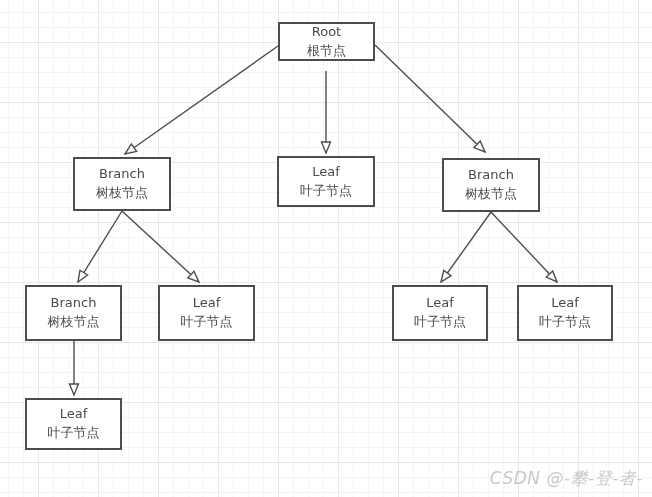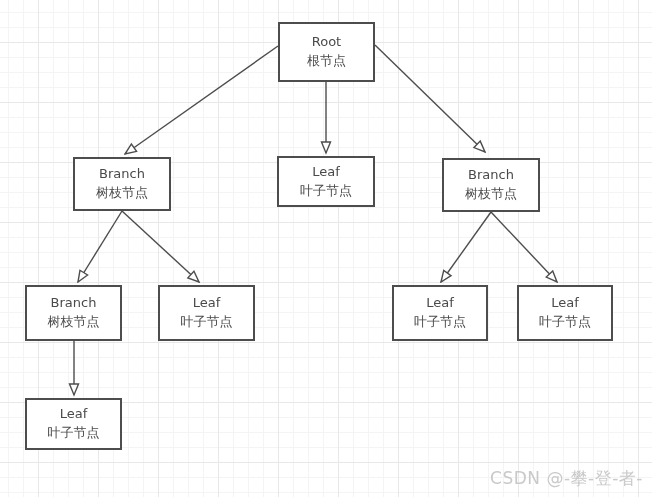--- a/index.html
+++ b/index.html
@@ -47,21 +47,21 @@
         <line x1="326" y1="71" x2="326" y2="153" stroke="#4d4d4d" stroke-width="1.4" marker-end="url(#arrow-open)"></line>
         <line x1="375" y1="45" x2="485" y2="152" stroke="#4d4d4d" stroke-width="1.4" marker-end="url(#arrow-open)"></line>
         <line x1="122" y1="211" x2="78" y2="282" stroke="#4d4d4d" stroke-width="1.4" marker-end="url(#arrow-open)"></line>
         <line x1="122" y1="211" x2="199" y2="282" stroke="#4d4d4d" stroke-width="1.4" marker-end="url(#arrow-open)"></line>
         <line x1="491" y1="212" x2="441" y2="282" stroke="#4d4d4d" stroke-width="1.4" marker-end="url(#arrow-open)"></line>
         <line x1="491" y1="212" x2="557" y2="282" stroke="#4d4d4d" stroke-width="1.4" marker-end="url(#arrow-open)"></line>
         <line x1="74" y1="341" x2="74" y2="395" stroke="#4d4d4d" stroke-width="1.4" marker-end="url(#arrow-open)"></line>
       </g>
   </svg>
 
-  <div class="node" style="left: 278px; top: 22px; width: 97px; height: 60px; border-color: rgb(77, 77, 77); background: rgb(255, 255, 255); color: rgb(74, 74, 74);">
+  <div class="node" style="left: 278px; top: 22px; width: 97px; height: 39px; border-color: rgb(77, 77, 77); background: rgb(255, 255, 255); color: rgb(74, 74, 74);">
       <div>Root</div>
       <div>根节点</div>
     </div>
     <div class="node" style="left: 73px; top: 157px; width: 98px; height: 54px; border-color: rgb(77, 77, 77); background: rgb(255, 255, 255); color: rgb(74, 74, 74);">
       <div>Branch</div>
       <div>树枝节点</div>
     </div>
     <div class="node" style="left: 277px; top: 156px; width: 98px; height: 51px; border-color: rgb(77, 77, 77); background: rgb(255, 255, 255); color: rgb(74, 74, 74);">
       <div>Leaf</div>
       <div>叶子节点</div>
@@ -83,14 +83,14 @@
       <div>叶子节点</div>
     </div>
     <div class="node" style="left: 517px; top: 285px; width: 96px; height: 56px; border-color: rgb(77, 77, 77); background: rgb(255, 255, 255); color: rgb(74, 74, 74);">
       <div>Leaf</div>
       <div>叶子节点</div>
     </div>
     <div class="node" style="left: 25px; top: 398px; width: 97px; height: 52px; border-color: rgb(77, 77, 77); background: rgb(255, 255, 255); color: rgb(74, 74, 74);">
       <div>Leaf</div>
       <div>叶子节点</div>
     </div>
-    <div class="watermark" style="color: rgb(201, 201, 201);">CSDN @-攀-登-者-</div>
+    <div class="watermark" style="color: rgb(201, 201, 201); font-style: italic;">CSDN @-攀-登-者-</div>
 </div>
 
 </body></html>

